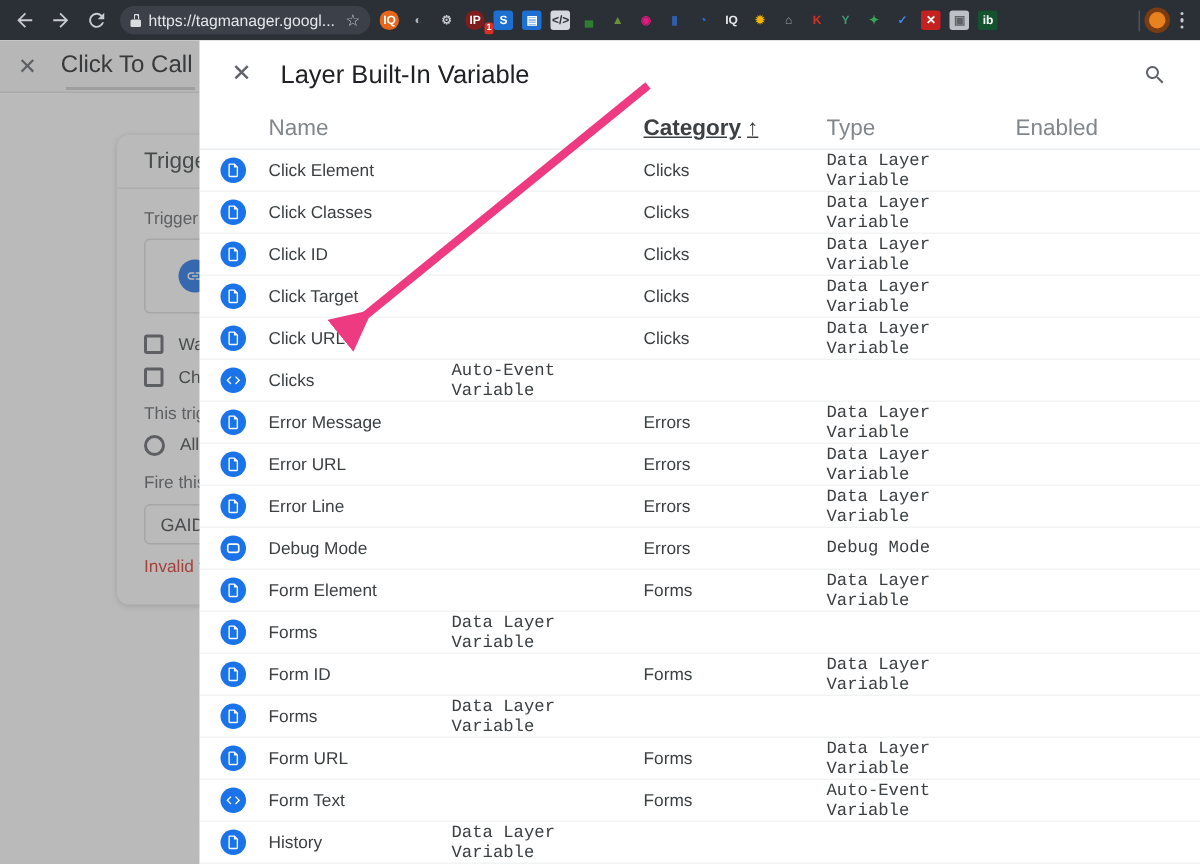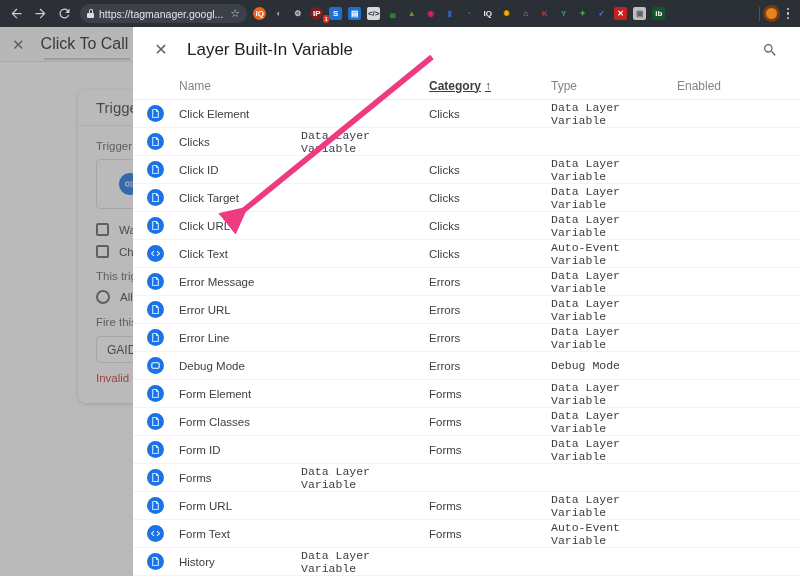--- a/index.html
+++ b/index.html
@@ -101,21 +101,21 @@
   .modal-head { height: 45px; display: flex; align-items: center; padding: 0 18px 0 16px; }
   .modal-close { width: 24px; color: #5f6368; font-size: 16px; line-height: 1; display: flex; align-items: center; justify-content: center; }
   .modal-title { font-size: 17px; color: #202124; margin-left: 14px; flex: 1; }
   .modal-search { width: 24px; height: 24px; display: flex; align-items: center; justify-content: center; color: #5f6368; }
 
   .table { padding: 0 0 0 0; }
   .thead {
     display: flex; align-items: center; height: 28px;
     padding: 0 14px 0 46px; border-bottom: 1px solid #eceff1;
   }
-  .thead > div { font-size: 12px; color: #80868b; }
+  .thead > div { font-size: 15px; color: #80868b; }
   .col-name { width: 250px; }
   .col-cat  { width: 122px; color: #3c4043 !important; font-weight: bold; display: flex; align-items: center; gap: 4px; text-decoration: underline; }
   .col-type { width: 126px; }
   .col-en   { width: 100px; }
 
   .trow {
     display: flex; align-items: center; height: 28px;
     padding: 0 14px 0 14px; border-bottom: 1px solid #f1f3f4;
   }
   .trow .ic { width: 32px; flex: none; display: flex; align-items: center; }
@@ -316,20 +316,21 @@
             <div class="cell type">Data Layer Variable</div>
           </div>
           <div class="trow">
             <div class="ic">
               <span class="vicon">
                 <svg width="11" height="11" viewBox="0 0 24 24">
                   <path d="M14 2H7a2 2 0 0 0-2 2v16a2 2 0 0 0 2 2h10a2 2 0 0 0 2-2V7l-5-5zm3 18H7V4h6v4h4v12z" fill="#fff"></path>
                 </svg>
               </span>
             </div>
+            <div class="cell name">Click Classes</div>
             <div class="cell cat">Clicks</div>
             <div class="cell type">Data Layer Variable</div>
           </div>
           <div class="trow">
             <div class="ic">
               <span class="vicon">
                 <svg width="11" height="11" viewBox="0 0 24 24">
                   <path d="M14 2H7a2 2 0 0 0-2 2v16a2 2 0 0 0 2 2h10a2 2 0 0 0 2-2V7l-5-5zm3 18H7V4h6v4h4v12z" fill="#fff"></path>
                 </svg>
               </span>
@@ -363,21 +364,20 @@
             <div class="cell type">Data Layer Variable</div>
           </div>
           <div class="trow">
             <div class="ic">
               <span class="vicon">
                 <svg width="11" height="11" viewBox="0 0 24 24">
                   <path d="M9.4 16.6 4.8 12l4.6-4.6L8 6l-6 6 6 6 1.4-1.4zm5.2 0 4.6-4.6-4.6-4.6L16 6l6 6-6 6-1.4-1.4z" fill="#fff"></path>
                 </svg>
               </span>
             </div>
-            <div class="cell name">Click Text</div>
             <div class="cell cat">Clicks</div>
             <div class="cell type">Auto-Event Variable</div>
           </div>
           <div class="trow">
             <div class="ic">
               <span class="vicon">
                 <svg width="11" height="11" viewBox="0 0 24 24">
                   <path d="M14 2H7a2 2 0 0 0-2 2v16a2 2 0 0 0 2 2h10a2 2 0 0 0 2-2V7l-5-5zm3 18H7V4h6v4h4v12z" fill="#fff"></path>
                 </svg>
               </span>
@@ -435,21 +435,20 @@
             <div class="cell type">Data Layer Variable</div>
           </div>
           <div class="trow">
             <div class="ic">
               <span class="vicon">
                 <svg width="11" height="11" viewBox="0 0 24 24">
                   <path d="M14 2H7a2 2 0 0 0-2 2v16a2 2 0 0 0 2 2h10a2 2 0 0 0 2-2V7l-5-5zm3 18H7V4h6v4h4v12z" fill="#fff"></path>
                 </svg>
               </span>
             </div>
-            <div class="cell name">Form Classes</div>
             <div class="cell cat">Forms</div>
             <div class="cell type">Data Layer Variable</div>
           </div>
           <div class="trow">
             <div class="ic">
               <span class="vicon">
                 <svg width="11" height="11" viewBox="0 0 24 24">
                   <path d="M14 2H7a2 2 0 0 0-2 2v16a2 2 0 0 0 2 2h10a2 2 0 0 0 2-2V7l-5-5zm3 18H7V4h6v4h4v12z" fill="#fff"></path>
                 </svg>
               </span>

